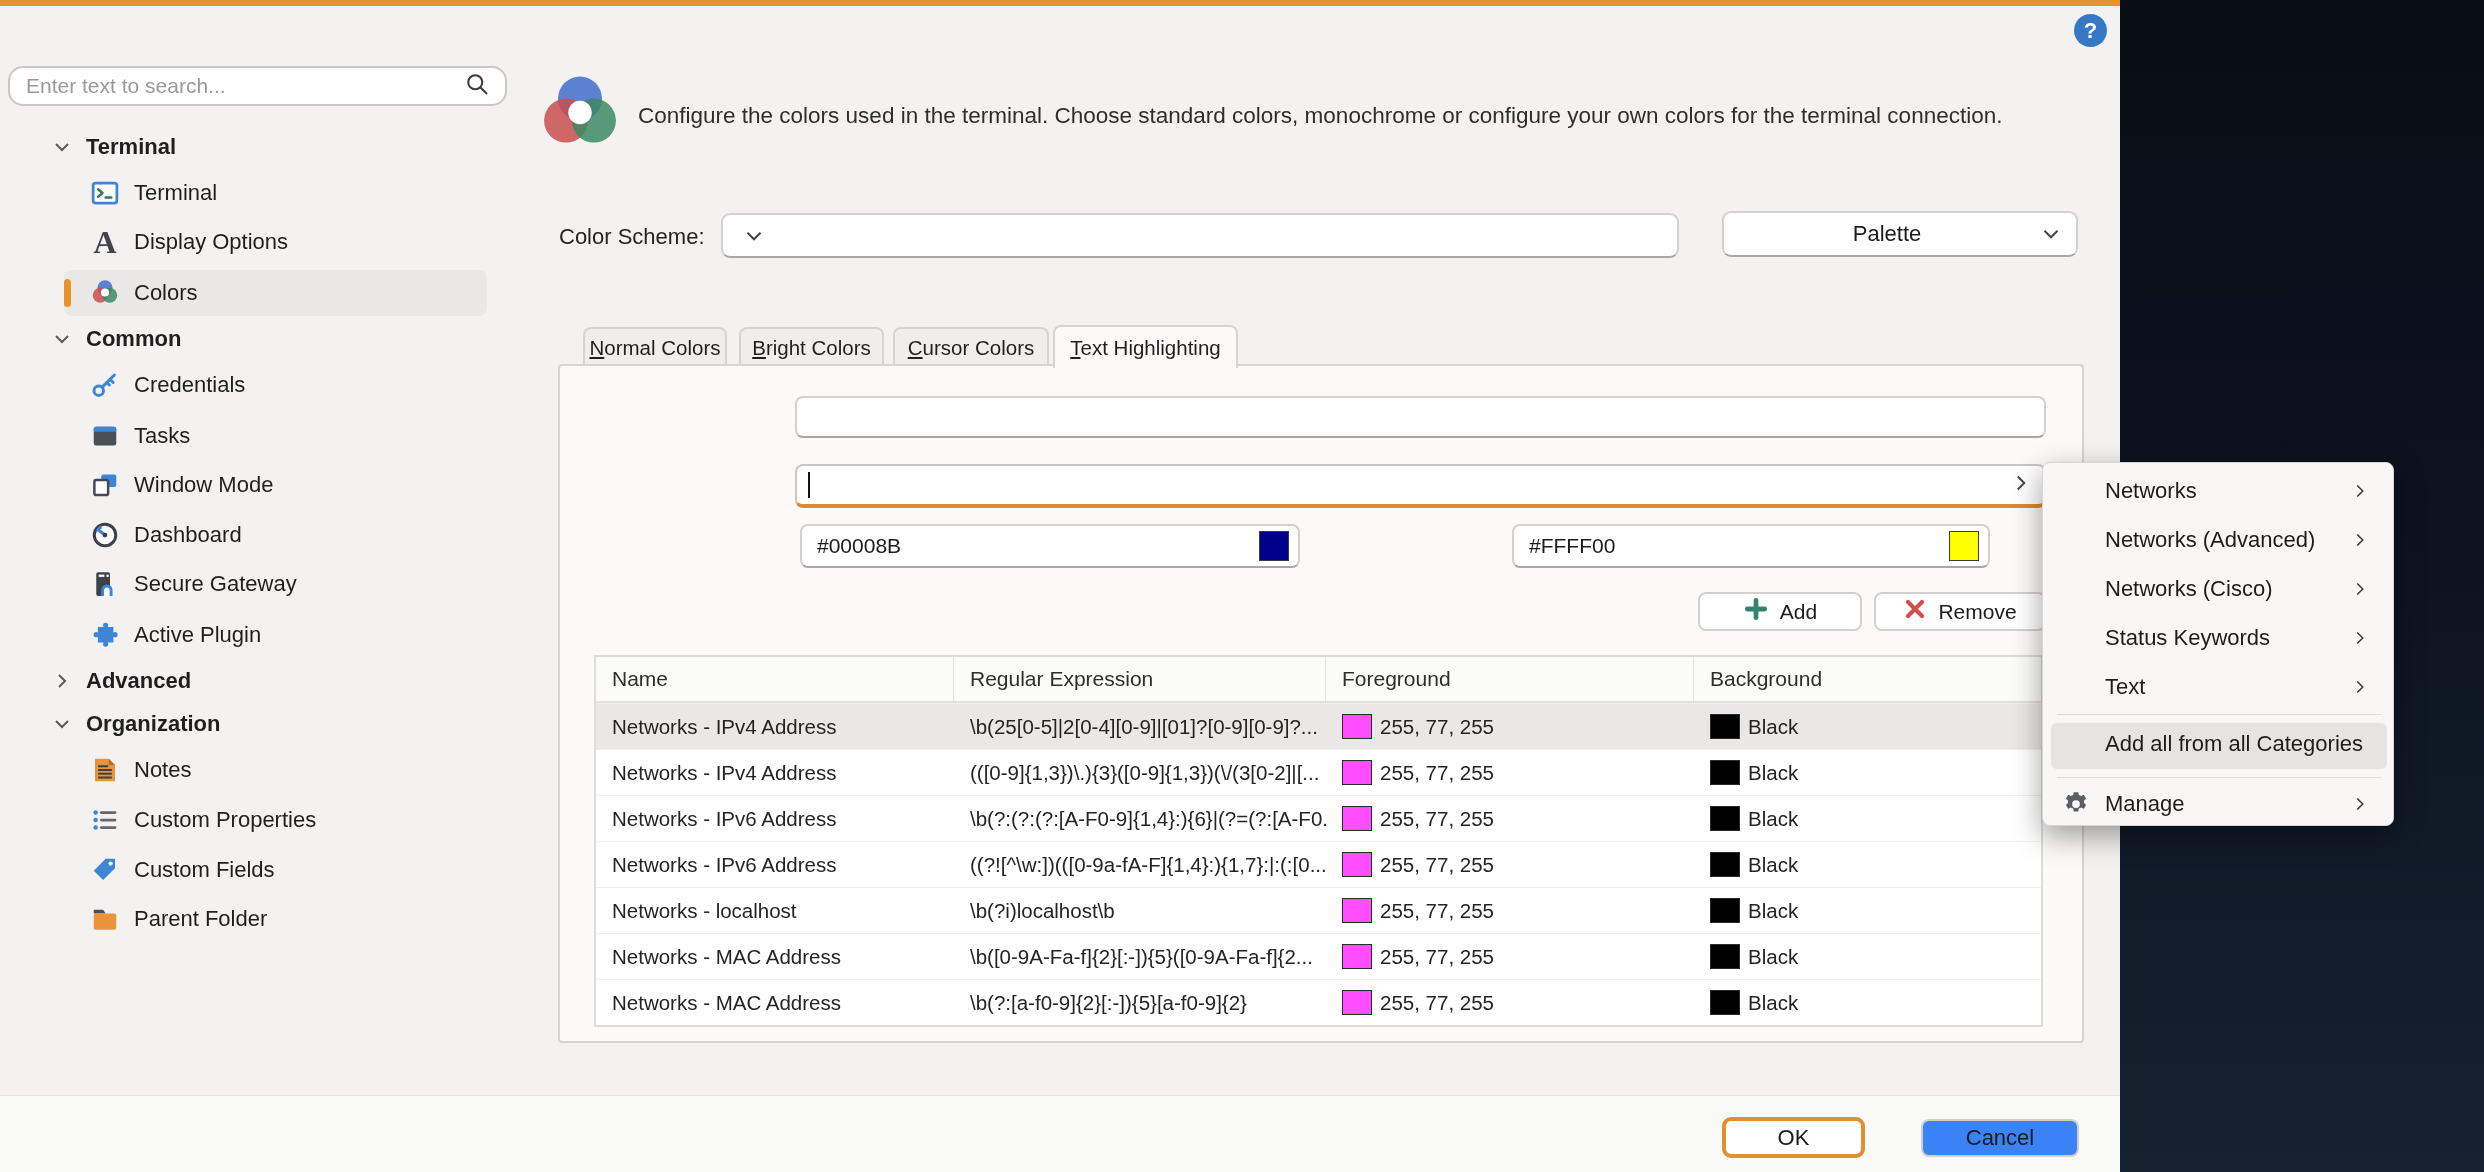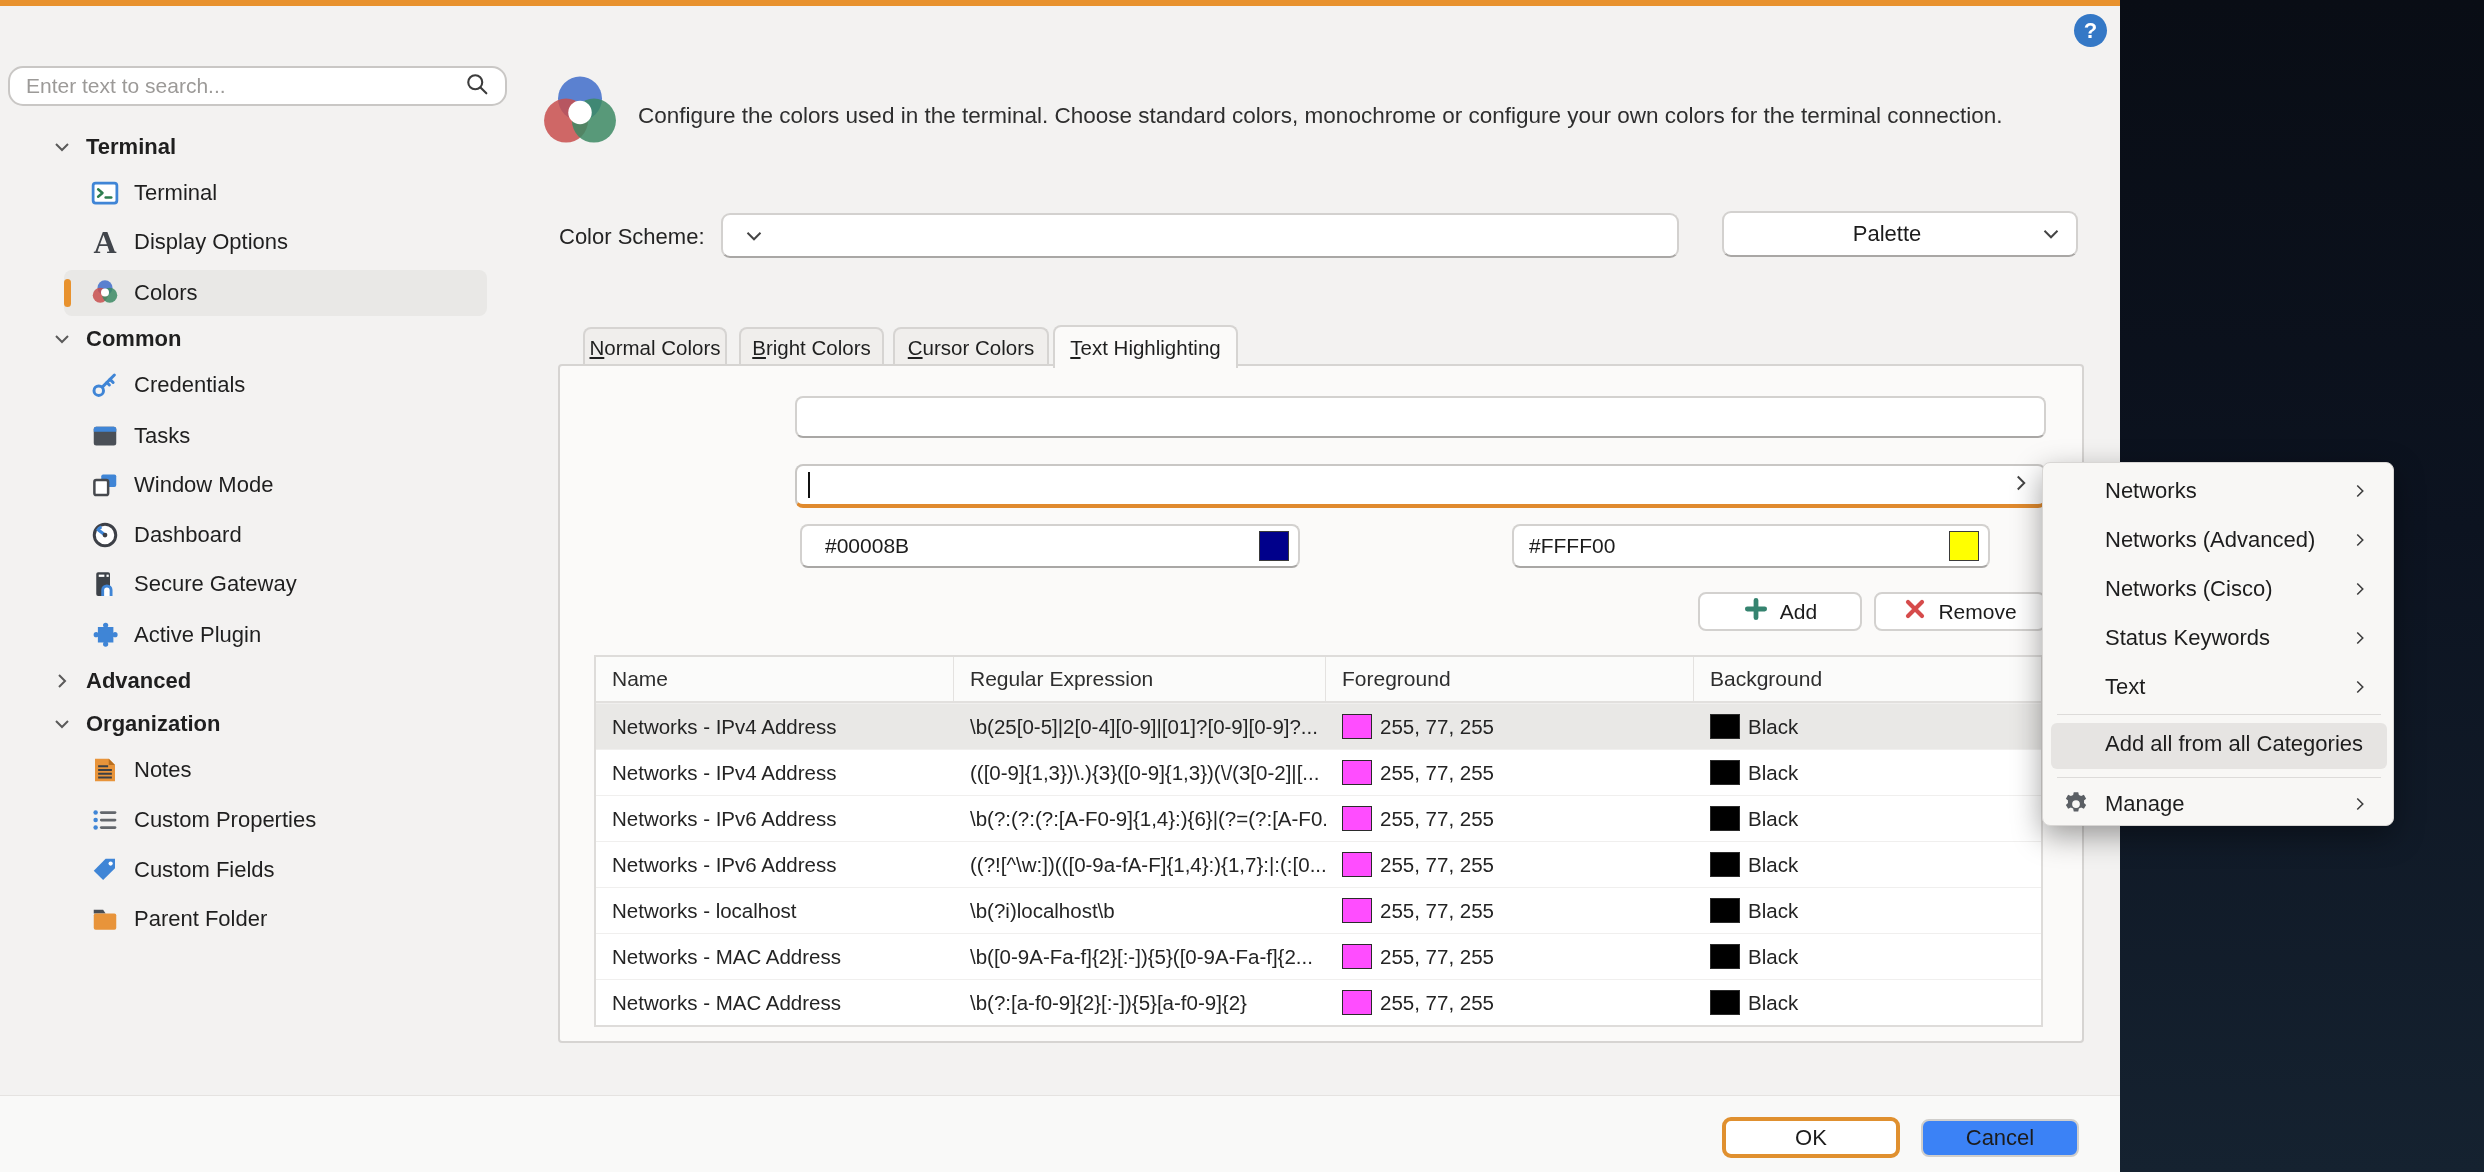--- a/index.html
+++ b/index.html
@@ -79,21 +79,21 @@
     border-radius:8px; box-shadow:0 10px 30px rgba(0,0,0,.38); z-index:10; }
   .ctx-item { position:absolute; left:0; width:100%; height:49px; display:flex; align-items:center;
     font-size:22px; color:#1d1d1d; }
   .ctx-item .lbl { margin-left:62px; }
   .ctx-chev { position:absolute; right:22px; width:22px; height:22px; }
   .ctx-sep { position:absolute; left:14px; width:324px; height:1px; background:#dddbd9; }
   .ctx-highlight { position:absolute; left:8px; width:336px; height:46px; background:#e6e4e2; border-radius:6px; }
 
   
   .footer { left:0; top:1095px; width:2120px; height:77px; background:#f9f9f8; border-top:1px solid #e5e3e1; }
-  .ok-btn { left:1722px; top:1117px; width:178px; height:41px; border:4px solid #e0902f; border-radius:9px;
+  .ok-btn { left:1722px; top:1117px; width:143px; height:41px; border:4px solid #e0902f; border-radius:9px;
     background:#fff; display:flex; align-items:center; justify-content:center; font-size:22px; color:#1c1c1c; z-index:11;}
   .cancel-btn { left:1921px; top:1119px; width:158px; height:38px; border:2px solid #d0cecb; border-radius:8px;
     background:#3b82f6; display:flex; align-items:center; justify-content:center; font-size:22px; color:#1c1c1c; z-index:11;}
 </style>
 </head>
 <body>
 
 <div class="abs topbar" style="background: rgb(232, 146, 46);"></div>
 <div class="abs desktop-band"></div>
 
@@ -324,21 +324,21 @@
 <div class="abs input-box regex-focused" style="left:795px; top:464px; width:1251px; height:44px; display:flex; align-items:center;">
   <span class="caret-bar" style="margin-left:11px;"></span>
   <input type="text" style="flex: 1 1 0%;" value="">
   <span style="margin-right:10px;"><svg viewBox="0 0 24 24" width="26" height="26">
         <path d="M9 6l6 6-6 6" fill="none" stroke="#444" stroke-width="1.8"></path>
       </svg></span>
 </div>
 
 <div class="abs field-label" style="left:560px; top:535px; width:202px; text-align:right;">Foreground:</div>
 <div class="abs input-box" style="left:800px; top:524px; width:500px; height:44px; display:flex; align-items:center;">
-  <span class="color-field-text" style="flex:1; padding-left:15px;margin-left:8px;">#00008B</span>
+  <span class="color-field-text" style="flex:1; padding-left:15px;">#00008B</span>
   <span class="swatch" style="width: 30px; height: 30px; margin-right: 9px; background: rgb(0, 0, 139);"></span>
 </div>
 
 <div class="abs field-label" style="left:1290px; top:535px; width:208px; text-align:right;">Background:</div>
 <div class="abs input-box" style="left:1512px; top:524px; width:478px; height:44px; display:flex; align-items:center;">
   <span class="color-field-text" style="flex:1; padding-left:15px;">#FFFF00</span>
   <span class="swatch" style="width: 30px; height: 30px; margin-right: 9px; background: rgb(255, 255, 0);"></span>
 </div>
 
 <div class="abs btn" style="left:1698px; top:592px; width:164px; height:39px;align-items:center;">

